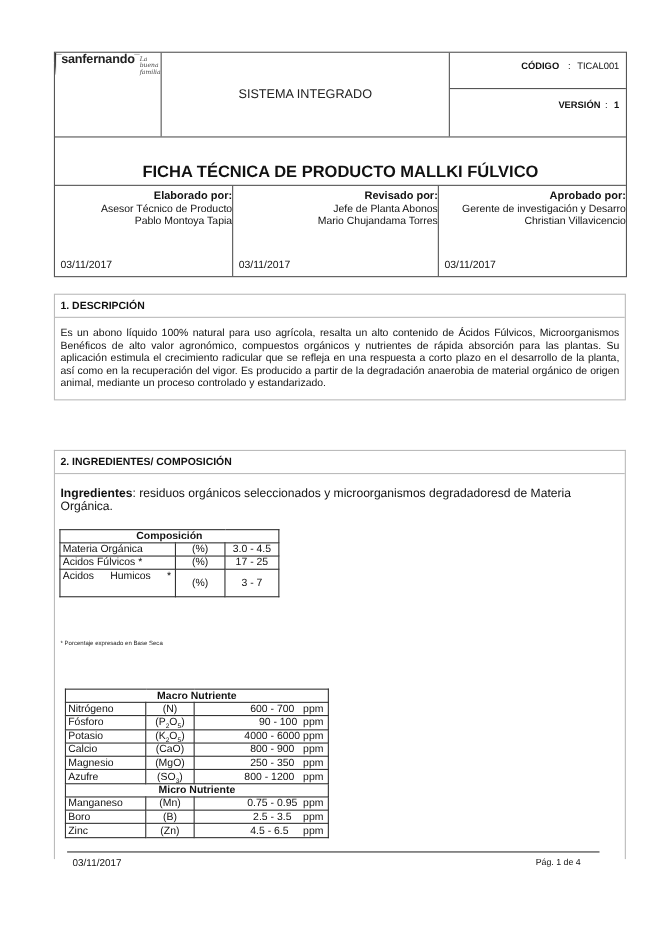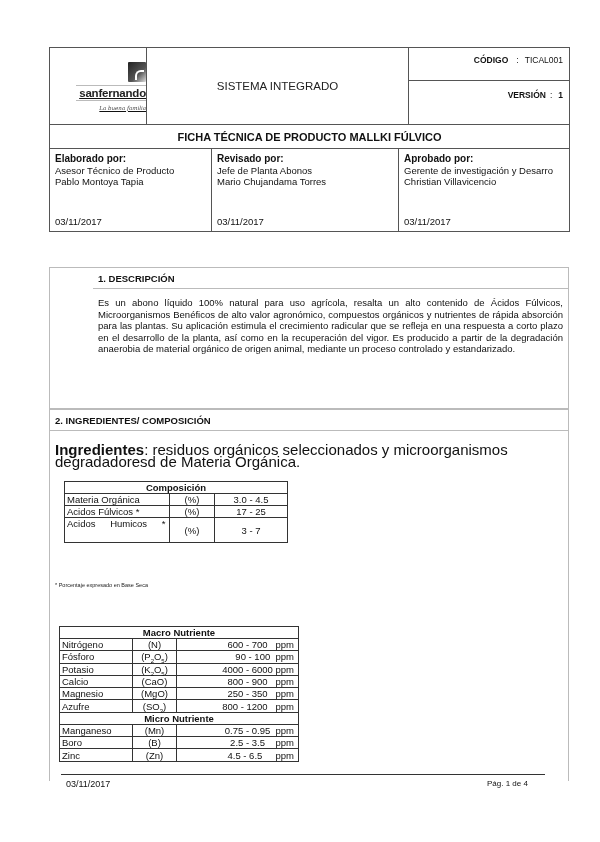--- a/index.html
+++ b/index.html
@@ -2,58 +2,58 @@
 <html><head>
 <meta charset="utf-8">
 <style>
   * { box-sizing: border-box; margin: 0; padding: 0; }
   html, body { width: 600px; height: 842px; background: #ffffff; }
   body { position: relative; font-family: "Liberation Sans", sans-serif; color: #111; font-size: 10px; overflow: hidden; }
 
   
   .hdr { position: absolute; left: 49px; top: 47px; width: 521px; border: 1.4px solid #555; }
   .hdr-top { display: flex; height: 77px; border-bottom: 1.4px solid #555; }
-  .logo-cell { width: 97px; border-right: 1.4px solid #555; display: flex; flex-direction: column; align-items: flex-end; justify-content: center; text-decoration: underline; }
+  .logo-cell { width: 97px; border-right: 1.4px solid #555; display: flex; align-items: flex-start; justify-content: center; }
   .logo-mark { width: 18px; height: 20px; background: linear-gradient(135deg, #222 0%, #555 60%, #ddd 100%); border-radius: 1px; margin-bottom: 2px; position: relative; }
   .logo-mark::after { content: ""; position: absolute; right: 2px; bottom: 2px; width: 7px; height: 8px; border-left: 2px solid #fff; border-top: 2px solid #fff; border-radius: 6px 0 0 0; }
   .logo-line { width: 70px; border-top: 1px solid #bbb; margin: 1px 0; }
   .logo-name { font-weight: bold; font-size: 11.5px; letter-spacing: -0.2px; color: #222; }
   .logo-tag { font-family: "DejaVu Serif", serif; font-style: italic; font-size: 5.5px; color: #444; margin-top: 3px; }
   .title-cell { width: 262px; border-right: 1.4px solid #555; display: flex; align-items: center; justify-content: center; font-size: 11.5px; color: #222; }
   .meta-cell { flex: 1; display: flex; flex-direction: column; }
   .meta-row { display: flex; align-items: flex-start; padding: 7px 6px 0 6px; font-size: 8.5px; justify-content: flex-end; }
   .meta-row.r1 { height: 33px; border-bottom: 1.4px solid #555; }
   .meta-row.r2 { flex: 1; padding-top: 9px; }
   .meta-label { font-weight: bold; }
   .meta-sep { margin: 0 6px 0 8px; }
   .meta-row.r2 .meta-sep { margin: 0 6px 0 4px; }
 
-  .product-title { height: 24px; border-bottom: 1.4px solid #555; display: flex; align-items: center; justify-content: center; font-weight: bold; font-size: 11px; }
-
-  .sign-row { display: flex; height: 82px; }
+  .product-title { height: 24px; border-bottom: 1.4px solid #555; display: flex; align-items: center; justify-content: center; font-weight: bold; font-size: 15px; margin-top: 20px; }
+
+  .sign-row { display: flex; height: 82px; text-align: right; }
   .sign-col { padding: 4px 0 0 5px; position: relative; border-right: 1.4px solid #555; overflow: hidden; white-space: nowrap; font-size: 9.5px; line-height: 11.5px; }
   .sign-col:last-child { border-right: none; }
   .sign-col.c1 { width: 162px; }
   .sign-col.c2 { width: 187px; }
   .sign-col.c3 { flex: 1; }
   .sign-label { font-weight: bold; font-size: 10px; }
   .sign-date { position: absolute; left: 5px; bottom: 4px; }
 
   
   .section { position: absolute; left: 49px; width: 520px; border: 1px solid #bbb; }
   .section-head { height: 21px; border-bottom: 1px solid #bbb; padding: 5px 0 0 5px; font-weight: bold; font-size: 9.5px; }
-  .sec1 { top: 267px; height: 142px; padding-left: 43px; }
+  .sec1 { top: 267px; height: 97px; }
   .sec1 .body { padding: 8px 5px 0 5px; font-size: 9.5px; line-height: 11.6px; text-align: justify; }
   .sec2 { top: 409px; height: 372px; border-bottom: none; }
-  .sec2 .body { padding: 13px 5px 0 5px; font-size: 15px; line-height: 11.5px; }
+  .sec2 .body { padding: 13px 5px 0 5px; font-size: 11px; line-height: 11.5px; }
   .b { font-weight: bold; }
 
   table { border-collapse: collapse; font-size: 9.5px; }
   td, th { border: 1px solid #333; padding: 0 2px; line-height: 11px; }
-  .comp-table { position: absolute; left: 14px; top: 71px; width: 224px; border: 1.4px solid #333; }
+  .comp-table { position: absolute; left: 4px; top: 71px; width: 200px; border: 1.4px solid #333; }
   .comp-table th { font-weight: bold; text-align: center; }
   .comp-table td.u, .comp-table td.v { text-align: center; }
   .comp-table .tall td { height: 25px; vertical-align: middle; }
   .comp-table .tall td.n { vertical-align: top; }
   .footnote { position: absolute; left: 5px; top: 172px; font-size: 5.5px; color: #222; }
 
   .nut-table { position: absolute; left: 9px; top: 216px; width: 240px; border: 1.4px solid #333; }
   .nut-table th { font-weight: bold; text-align: center; }
   .nut-table td { height: 12.3px; }
   .nut-table td.f { text-align: center; }

